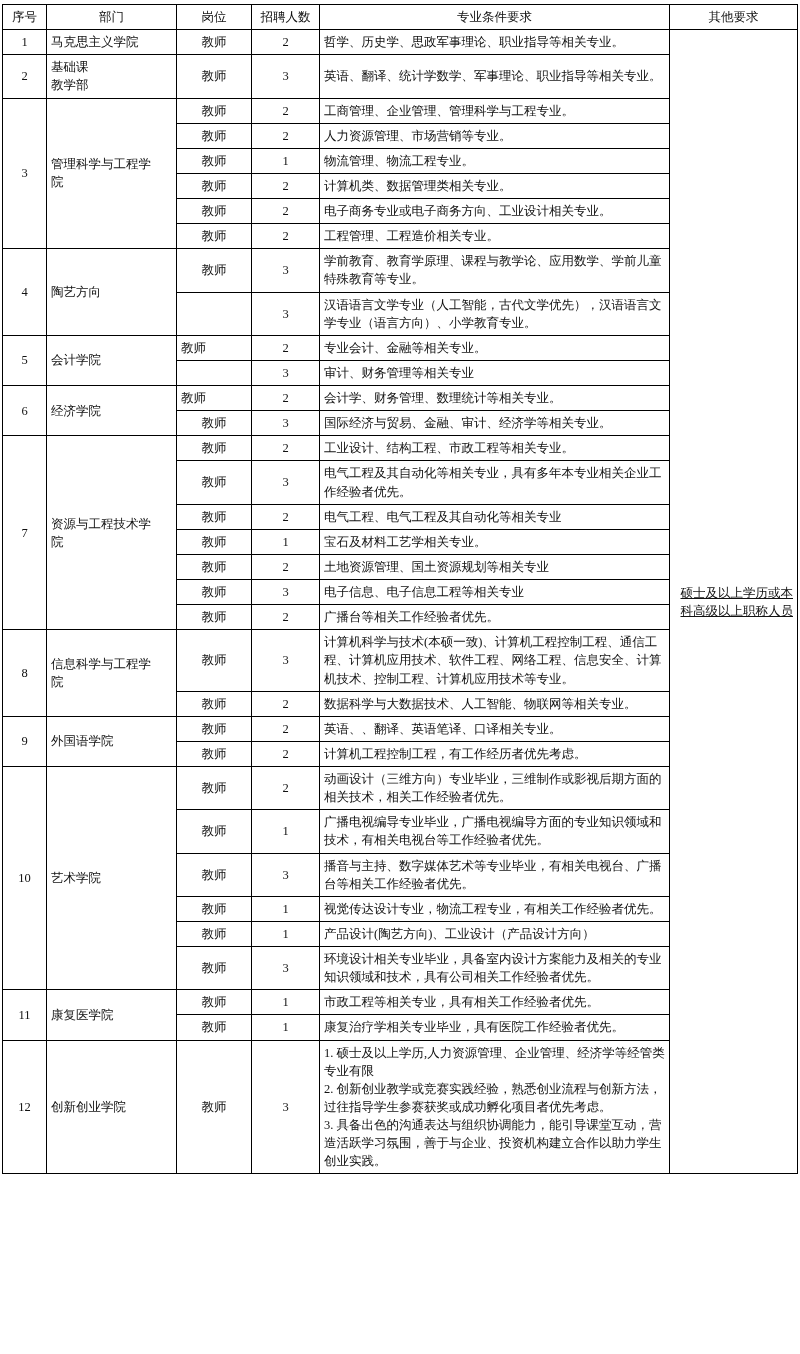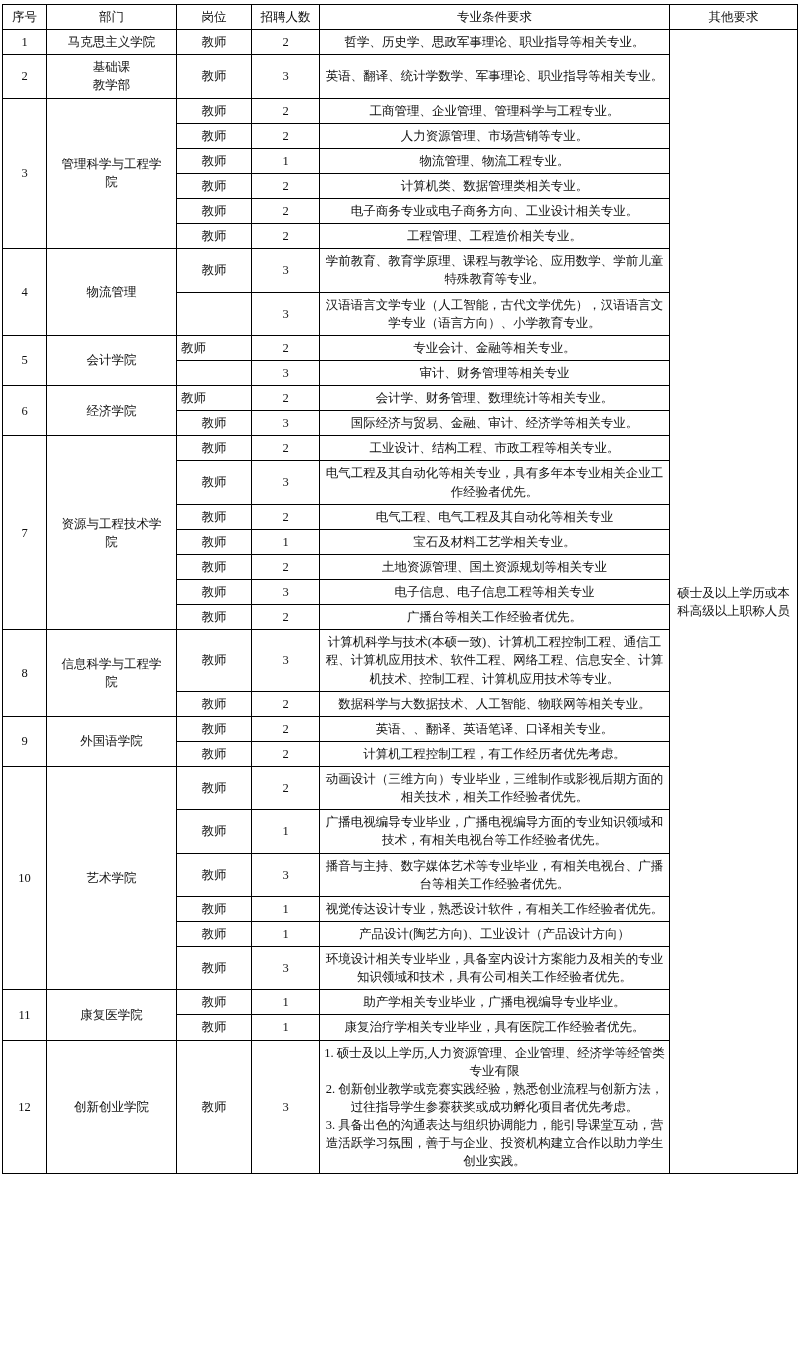--- a/index.html
+++ b/index.html
@@ -38,26 +38,26 @@
   }
   
   col.c-no    { width: 44px; }
   col.c-dept  { width: 130px; }
   col.c-post  { width: 75px; }
   col.c-num   { width: 68px; }
   col.c-major { width: 350px; }
   col.c-other { width: 128px; }
 
   td.no-cell   { text-align: center; font-size: 12.5px; }
-  td.dept-cell { text-align: center; font-size: 12.5px; line-height: 1.9; }
+  td.dept-cell { text-align: left; font-size: 12.5px; line-height: 1.9; }
   td.post-cell { text-align: center; font-size: 12.5px; }
   td.post-cell.left-post { text-align: left; padding-left: 4px; }
   td.num-cell  { text-align: center; font-size: 12.5px; }
-  td.major-cell{ text-align: center; font-size: 12.5px; }
-  td.other-cell{ text-align: center; font-size: 12.5px; line-height: 1.7; padding-left: 5px; }
+  td.major-cell{ text-align: left; font-size: 12.5px; }
+  td.other-cell{ text-align: right; font-size: 12.5px; line-height: 1.7; padding-left: 5px; text-decoration: underline; }
 
   .italic { }
   .dept-stack span { display: block; }
 </style>
 </head>
 <body>
 
 <div class="sheet">
   <table class="recruit">
     <colgroup>
@@ -137,21 +137,21 @@
         </tr>
         <tr>
           <td class="post-cell">教师</td>
           <td class="num-cell">2</td>
           <td class="major-cell">工程管理、工程造价相关专业。</td>
         </tr>
         <tr>
           <td class="no-cell" rowspan="2">4</td>
           <td class="dept-cell" rowspan="2">
             <div class="dept-stack">
-              <span>物流管理</span>
+              <span>陶艺方向</span>
             </div>
           </td>
           <td class="post-cell">教师</td>
           <td class="num-cell">3</td>
           <td class="major-cell">学前教育、教育学原理、课程与教学论、应用数学、学前儿童特殊教育等专业。</td>
         </tr>
         <tr>
           <td class="post-cell"></td>
           <td class="num-cell">3</td>
           <td class="major-cell">汉语语言文学专业（人工智能，古代文学优先），汉语语言文学专业（语言方向）、小学教育专业。</td>
@@ -280,42 +280,42 @@
           <td class="major-cell italic">广播电视编导专业毕业，广播电视编导方面的专业知识领域和技术，有相关电视台等工作经验者优先。</td>
         </tr>
         <tr>
           <td class="post-cell">教师</td>
           <td class="num-cell">3</td>
           <td class="major-cell italic">播音与主持、数字媒体艺术等专业毕业，有相关电视台、广播台等相关工作经验者优先。</td>
         </tr>
         <tr>
           <td class="post-cell">教师</td>
           <td class="num-cell">1</td>
-          <td class="major-cell italic">视觉传达设计专业，熟悉设计软件，有相关工作经验者优先。</td>
+          <td class="major-cell italic">视觉传达设计专业，物流工程专业，有相关工作经验者优先。</td>
         </tr>
         <tr>
           <td class="post-cell">教师</td>
           <td class="num-cell">1</td>
           <td class="major-cell italic">产品设计(陶艺方向)、工业设计（产品设计方向）</td>
         </tr>
         <tr>
           <td class="post-cell">教师</td>
           <td class="num-cell">3</td>
           <td class="major-cell italic">环境设计相关专业毕业，具备室内设计方案能力及相关的专业知识领域和技术，具有公司相关工作经验者优先。</td>
         </tr>
         <tr>
           <td class="no-cell" rowspan="2">11</td>
           <td class="dept-cell" rowspan="2">
             <div class="dept-stack">
               <span>康复医学院</span>
             </div>
           </td>
           <td class="post-cell">教师</td>
           <td class="num-cell">1</td>
-          <td class="major-cell">助产学相关专业毕业，广播电视编导专业毕业。</td>
+          <td class="major-cell">市政工程等相关专业，具有相关工作经验者优先。</td>
         </tr>
         <tr>
           <td class="post-cell">教师</td>
           <td class="num-cell">1</td>
           <td class="major-cell">康复治疗学相关专业毕业，具有医院工作经验者优先。</td>
         </tr>
         <tr>
           <td class="no-cell" rowspan="1">12</td>
           <td class="dept-cell" rowspan="1">
             <div class="dept-stack">

